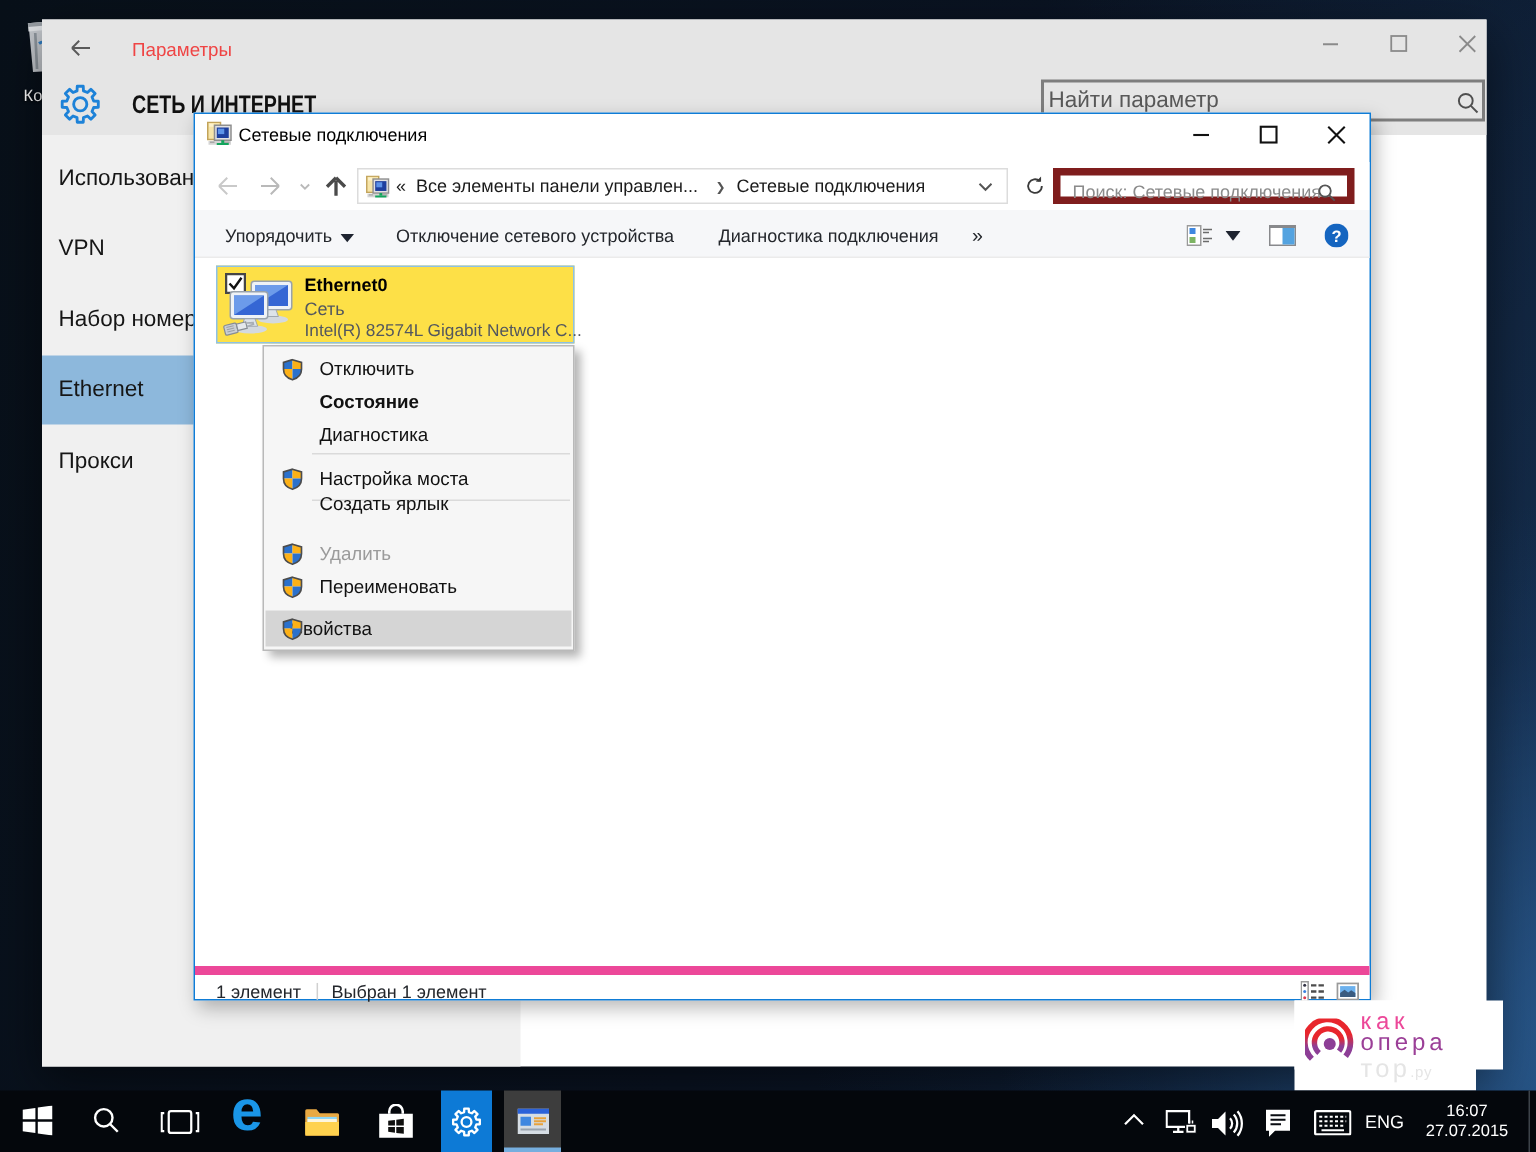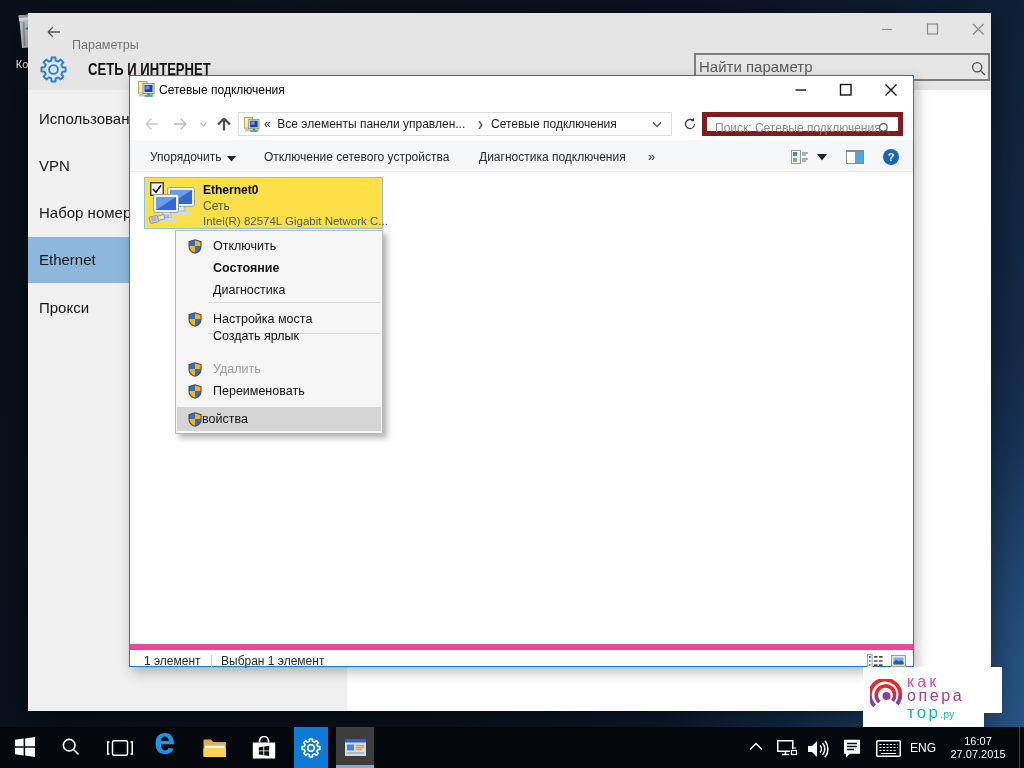--- a/index.html
+++ b/index.html
@@ -18,21 +18,21 @@
   #binlbl { position:absolute; left:4px; top:58px; width:36px; text-align:center;
     color:#fff; font-size:11px; text-shadow:0 1px 2px #000; }
 
   
   #settings { position:absolute; left:28px; top:13px; width:963px; height:698px;
     background:#fff; box-shadow:0 10px 30px rgba(0,0,0,.5); }
   #set-head { position:absolute; left:0; top:0; right:0; height:77px; background:#e5e5e5; }
   #set-side { position:absolute; left:0; top:77px; width:319px; bottom:0; background:#f0f0f0; }
   #set-back { position:absolute; left:19px; top:13px; }
   #set-gear { position:absolute; left:12px; top:43px; }
-  #set-title { position:absolute; left:44px; top:13px; color:#737373; font-size:12.5px;margin-top:12px; }
+  #set-title { position:absolute; left:60px; top:13px; color:#ef4444; font-size:12.5px; }
   #set-h2 { position:absolute; left:60px; top:47px; color:#111; font-size:17px; font-weight:bold; transform:scaleX(.77); transform-origin:left top; white-space:nowrap; }
   #set-btns { position:absolute; right:0; top:0; width:140px; height:30px; }
   .navitem { position:absolute; left:11px; color:#161616; font-size:15px; }
   #nav-eth { position:absolute; left:0; width:319px; height:46px; top:224px; background:#8db8dc; }
   #set-search { position:absolute; left:666px; top:40px; width:296px; height:28px;
     border:2px solid #7e7e7e; background:#e6e6e6; color:#595959; font-size:15px;
     line-height:24px; padding-left:3px; }
 
   
   #exp { position:absolute; left:129px; top:75px; width:785px; height:592px;
@@ -294,21 +294,21 @@
         <stop offset="0.38" stop-color="#e8262d"></stop>
           <stop offset="0.72" stop-color="#8d3e96"></stop>
       </linearGradient>
     </defs>
     <circle cx="16.5" cy="17" r="4" fill="#8d3e96"></circle>
     <path d="M9.4 23 a9.2 9.2 0 1 1 13.3 -1.2" fill="none" stroke="url(#rp)" stroke-width="3.6"></path>
     <path d="M4.6 26.8 a15.2 15.2 0 1 1 22.5 -1.7" fill="none" stroke="url(#rp)" stroke-width="3.8"></path>
   </svg>
   <div style="position:absolute;left:44px;top:6px;color:#ec4899;font-size:16px;letter-spacing:3px;">как</div>
   <div style="position:absolute;left:44px;top:20px;color:#9b3f97;font-size:16px;letter-spacing:2.6px;">опера</div>
-  <div style="position:absolute;left:44px;top:36px;color:#14b8a6;font-size:17px;letter-spacing:2.2px;">тор<span style="font-size:10px;letter-spacing:.5px;">.ру</span></div>
+  <div style="position:absolute;left:44px;top:36px;color:#e5e5e5;font-size:17px;letter-spacing:2.2px;">тор<span style="font-size:10px;letter-spacing:.5px;">.ру</span></div>
 </div>
 
 <div id="taskbar">
   <svg width="20" height="20" viewBox="0 0 20 20" style="position:absolute;left:15px;top:10px;">
     <path d="M0 2.8 L8.6 1.6 V9.2 H0 Z" fill="#fff"></path>
     <path d="M10.2 1.4 L20 0 V9.2 H10.2 Z" fill="#fff"></path>
     <path d="M0 10.8 H8.6 V18.4 L0 17.2 Z" fill="#fff"></path>
     <path d="M10.2 10.8 H20 V20 L10.2 18.6 Z" fill="#fff"></path>
   </svg>
   <svg width="18" height="18" viewBox="0 0 18 18" style="position:absolute;left:62px;top:11px;">

